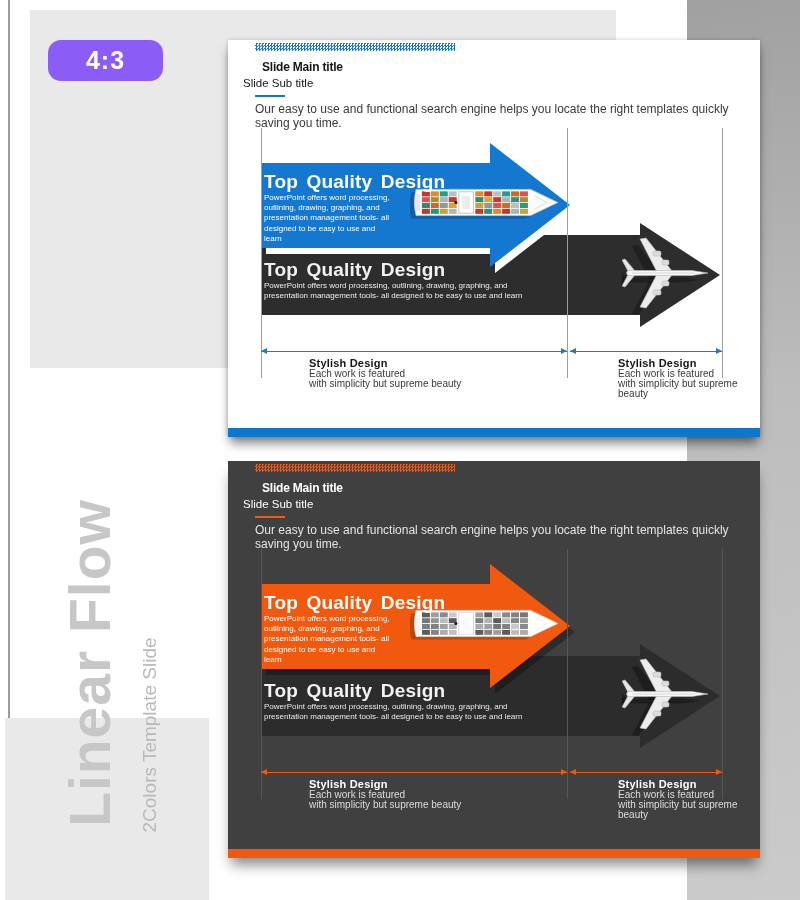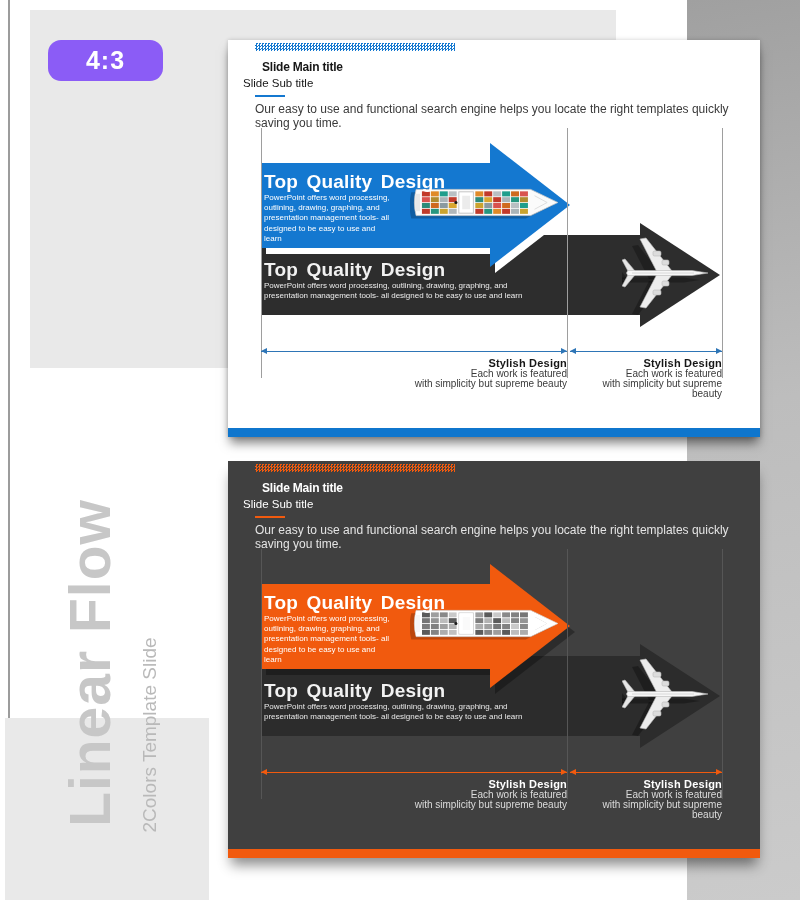--- a/index.html
+++ b/index.html
@@ -74,21 +74,21 @@
   .dark .ship svg{filter:grayscale(1) brightness(1.06);}
   .plane{position:absolute;left:394px;top:190px;width:92px;height:86px;}
 
   .dim{position:absolute;top:311px;height:1px;background:var(--dim);z-index:4;}
   .dim1{left:33px;width:306px;} .dim2{left:342px;width:152px;}
   .dim::before,.dim::after{content:"";position:absolute;top:-3.5px;width:0;height:0;
     border-top:3.5px solid transparent;border-bottom:3.5px solid transparent;}
   .dim::before{left:0;border-right:6px solid var(--dim);}
   .dim::after{right:0;border-left:6px solid var(--dim);}
 
-  .foot{position:absolute;top:317px;text-align:right;z-index:4;}
+  .foot{position:absolute;top:317px;text-align:left;z-index:4;padding-left:48px;}
   .foot1{left:33px;width:306px;} .foot2{left:342px;width:152px;}
   .foot b{display:block;font-size:11px;color:var(--title);letter-spacing:.2px;}
   .foot span{display:block;font-size:10px;line-height:9.8px;color:var(--foot);}
   .bottombar{position:absolute;left:0;right:0;bottom:0;height:9px;background:var(--bar);}
 </style>
 </head>
 <body>
 
 <div class="stage">
 

